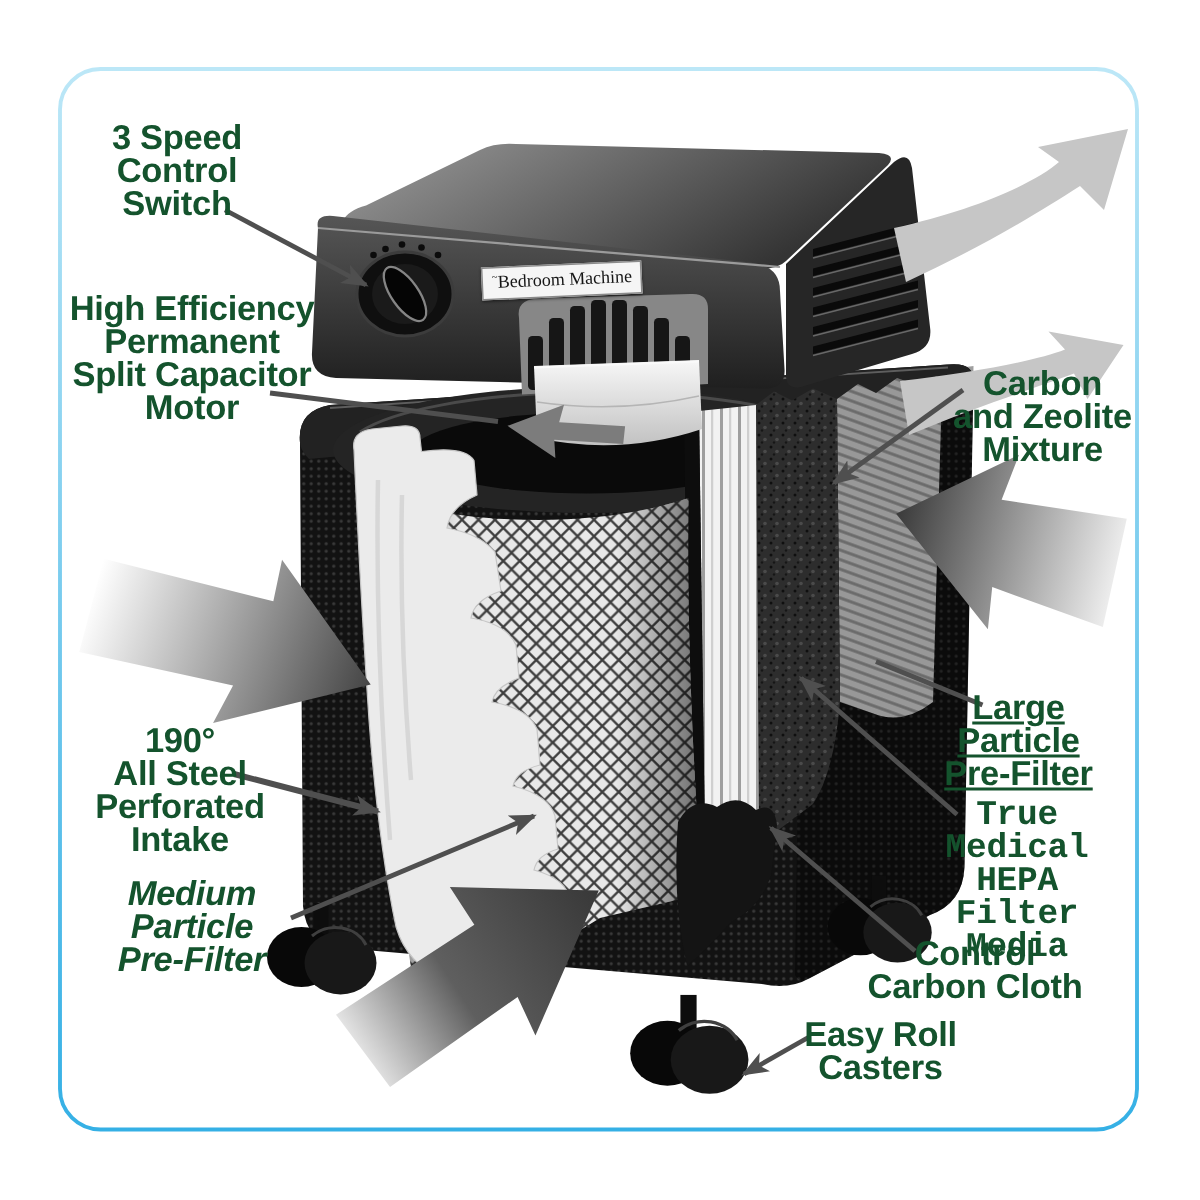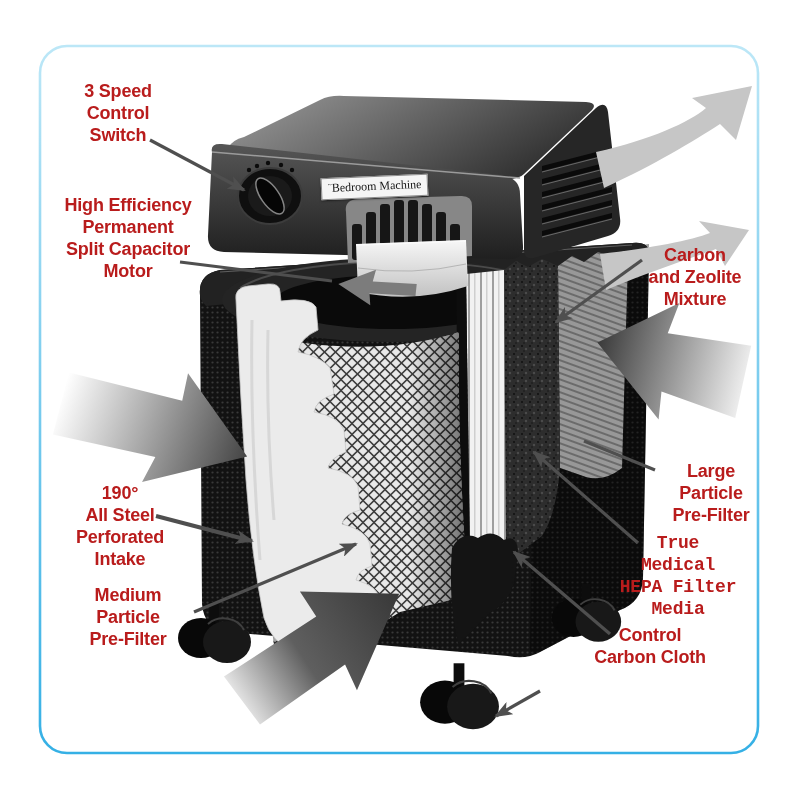--- a/index.html
+++ b/index.html
@@ -1,20 +1,20 @@
 <!DOCTYPE html>
 <html><head>
 <meta charset="utf-8">
 <style>
   html,body{margin:0;padding:0;background:#fff;}
   .stage{position:relative;width:800px;height:800px;background:#ffffff;overflow:hidden;
          font-family:"Liberation Sans",sans-serif;}
   .stage svg{position:absolute;left:0;top:0;}
-  .callout{position:absolute;font-weight:bold;font-size:18px;line-height:22px;
-           color:#b91c1c;text-align:center;white-space:pre-line;letter-spacing:-0.2px;}
+  .callout{position:absolute;font-weight:bold;font-size:23px;line-height:22px;
+           color:#14532d;text-align:center;white-space:pre-line;letter-spacing:-0.2px;}
   .nameplate{position:absolute;left:321px;top:176px;background:#f5f5f5;border:1px solid #8a8a8a;
              padding:2px 6px 3px 6px;transform:rotate(-2.5deg);font-family:"Liberation Serif",serif;
              font-size:12px;color:#161616;white-space:nowrap;box-shadow:0 1px 2px rgba(0,0,0,.5);}
   .nameplate .pre{font-size:7px;vertical-align:super;}
 </style>
 </head>
 <body>
 
 <div class="stage">
 
@@ -226,34 +226,36 @@
 <div class="callout" style="left:52px;top:80px;width:132px;">3 Speed
 Control
 Switch</div>
 <div class="callout" style="left:36px;top:194px;width:184px;">High Efficiency
 Permanent
 Split Capacitor
 Motor</div>
 <div class="callout" style="left:620px;top:244px;width:150px;">Carbon
 and Zeolite
 Mixture</div>
-<div class="callout" style="left:644px;top:460px;width:134px;">Large
+<div class="callout" style="left:612px;top:460px;width:134px;text-decoration:underline;">Large
 Particle
 Pre-Filter</div>
 <div class="callout" style="left:610px;top:532px;width:136px;font-family:Liberation Mono, monospace;">True
 Medical
 HEPA Filter
 Media</div>
 <div class="callout" style="left:570px;top:624px;width:160px;">Control
 Carbon Cloth</div>
+<div class="callout" style="left:518px;top:678px;width:138px;">Easy Roll
+Casters</div>
 <div class="callout" style="left:46px;top:482px;width:148px;">190°
 All Steel
 Perforated
 Intake</div>
-<div class="callout" style="left:54px;top:584px;width:148px;">Medium
+<div class="callout" style="left:54px;top:584px;width:148px;font-style:italic;">Medium
 Particle
 Pre-Filter</div>
 
 <div class="nameplate">
   <span class="pre">~</span><span>Bedroom Machine</span>
 </div>
 
 </div>
 
 </body></html>

